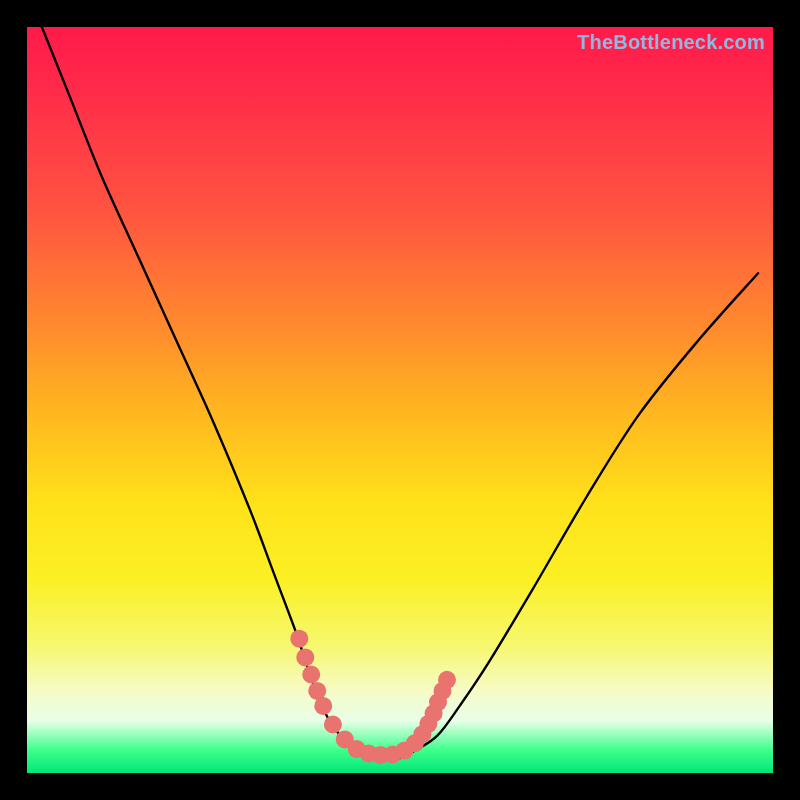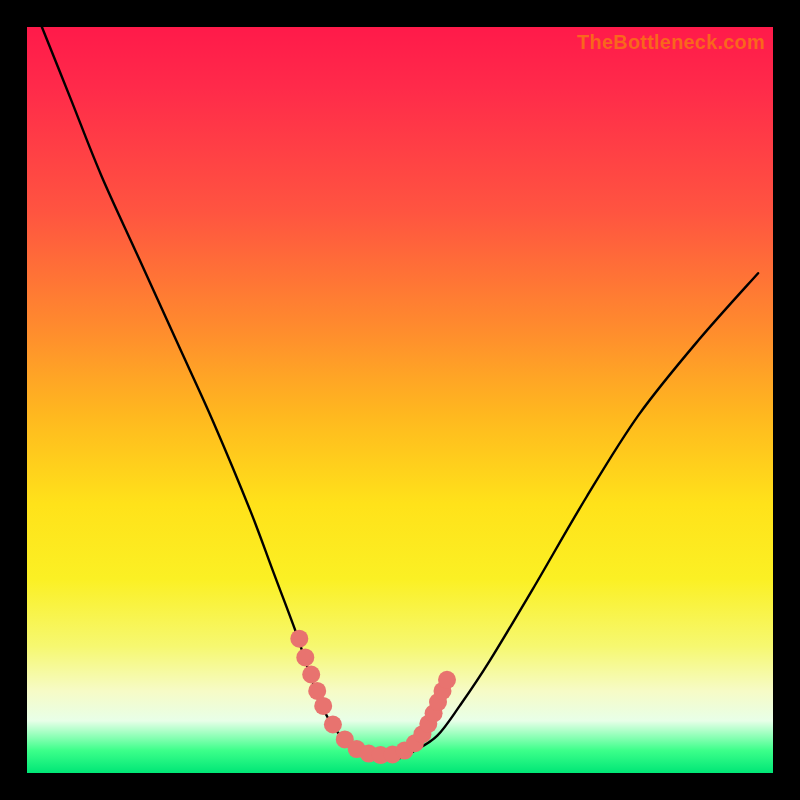--- a/index.html
+++ b/index.html
@@ -36,21 +36,21 @@
       #00e676 100%
     );
   }
   .watermark {
     position: absolute;
     top: 4px;
     right: 8px;
     font-family: Arial, Helvetica, sans-serif;
     font-size: 20px;
     font-weight: 600;
-    color: #f97316;
+    color: #7dd3fc;
     opacity: 0.85;
     letter-spacing: 0.2px;
   }
   svg.curve {
     position: absolute;
     inset: 0;
     width: 100%;
     height: 100%;
   }
 </style>

